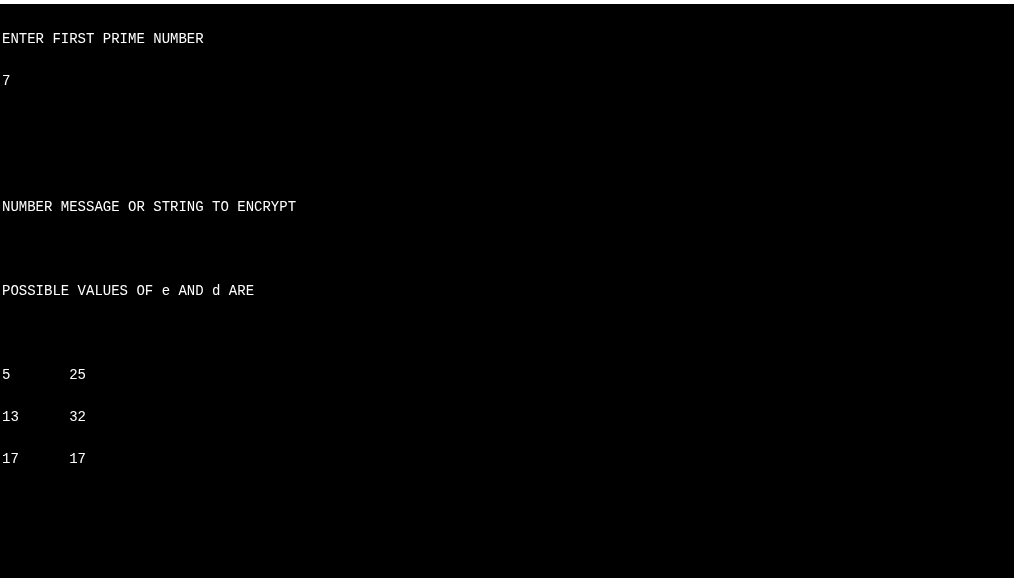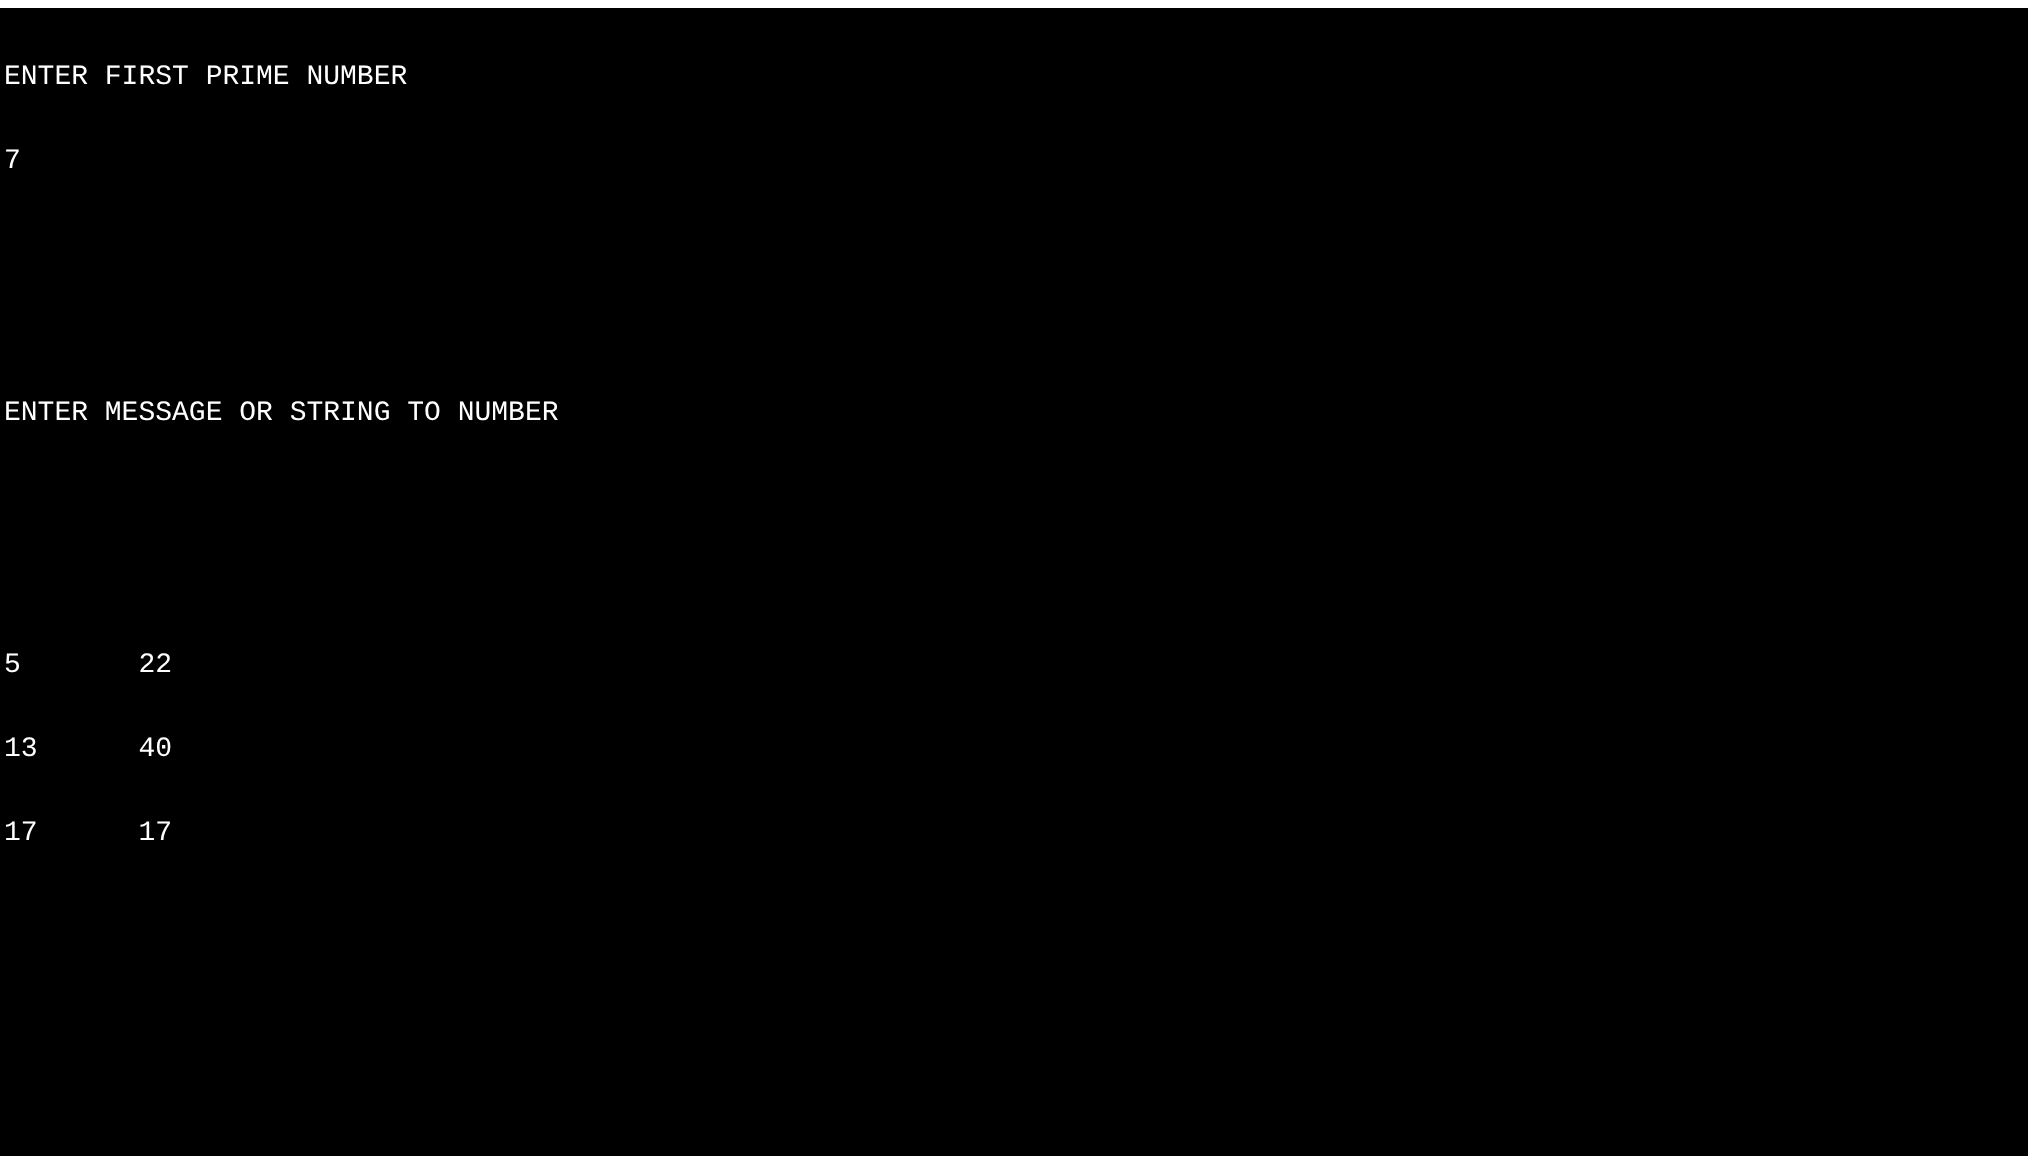--- a/index.html
+++ b/index.html
@@ -46,25 +46,26 @@
 </head>
 <body>
 
 <div class="top-bar"></div>
 
 <div class="terminal">
 <span class="line">ENTER FIRST PRIME NUMBER</span>
 <span class="line">7</span>
 <span class="empty-line"></span>
 <span class="empty-line"></span>
-<span class="line">ENTER MESSAGE OR STRING TO NUMBER</span>
+<span class="line">NUMBER MESSAGE OR STRING TO ENCRYPT</span>
 <span class="empty-line"></span>
+<span class="line">POSSIBLE VALUES OF e AND d ARE</span>
 <span class="empty-line"></span>
-<div class="table-row"><span class="col-e">5</span><span class="col-d">22</span></div>
-<div class="table-row"><span class="col-e">13</span><span class="col-d">40</span></div>
+<div class="table-row"><span class="col-e">5</span><span class="col-d">25</span></div>
+<div class="table-row"><span class="col-e">13</span><span class="col-d">32</span></div>
 <div class="table-row"><span class="col-e">17</span><span class="col-d">17</span></div>
 
 
 
 
 
 
 
 
 

